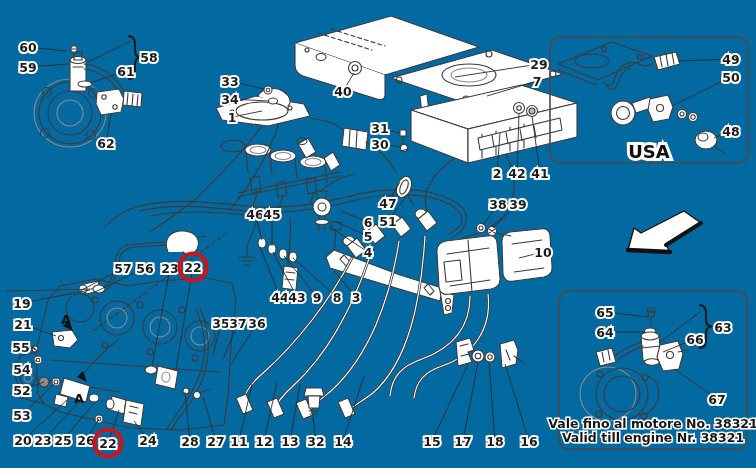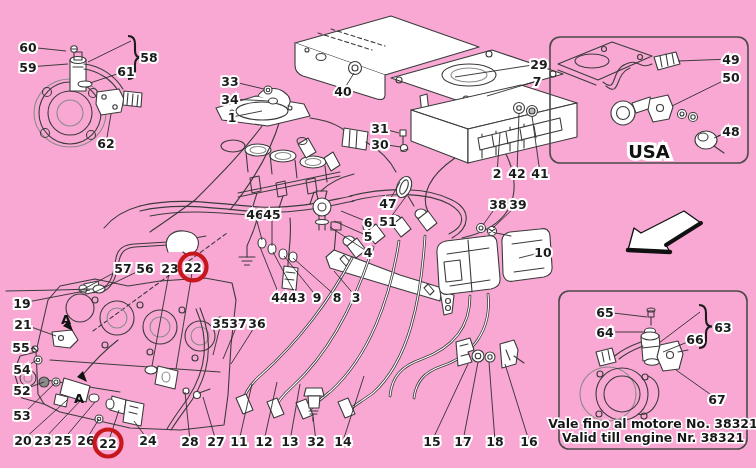--- a/index.html
+++ b/index.html
@@ -1,16 +1,16 @@
 <!DOCTYPE html>
 <html><head>
 <meta charset="utf-8">
 <style>
   html,body{margin:0;padding:0;background:#fff;}
-  #stage{position:relative;width:756px;height:468px;background:#f9a8d4;overflow:hidden;
+  #stage{position:relative;width:756px;height:468px;background:#0369a1;overflow:hidden;
          font-family:"DejaVu Sans","Liberation Sans",sans-serif;}
   svg{position:absolute;left:0;top:0;}
   .art{stroke:#3b3b3b;stroke-width:1.1;fill:none;stroke-linejoin:round;stroke-linecap:round;}
   .wfill{fill:#ffffff;}
   .lgt{stroke:#8a8a8a;}
   .dash{stroke-dasharray:4 3;}
   .wire{stroke:#3b3b3b;stroke-width:2.7;fill:none;stroke-linecap:round;}
   .wirecore{stroke:#ffffff;stroke-width:1.1;fill:none;stroke-linecap:round;}
   .callout-label{font-weight:bold;font-size:12.5px;fill:#1b1b1b;paint-order:stroke;
                  stroke:#ffffff;stroke-width:4px;text-anchor:middle;}

